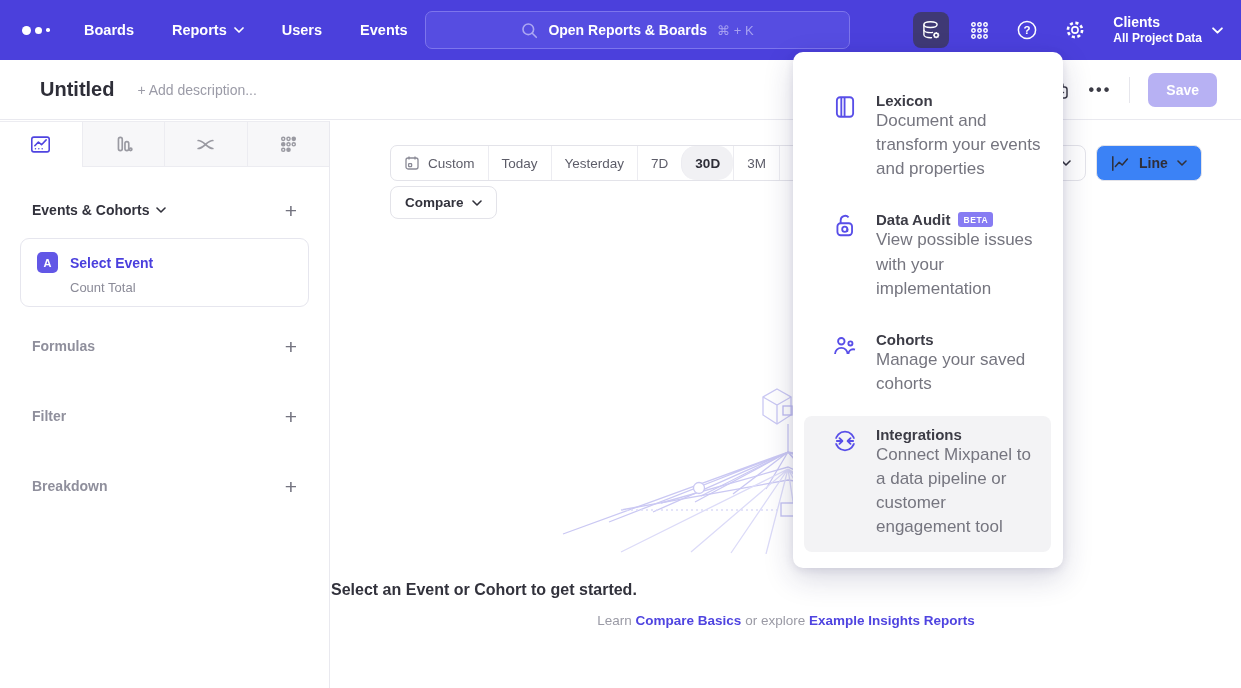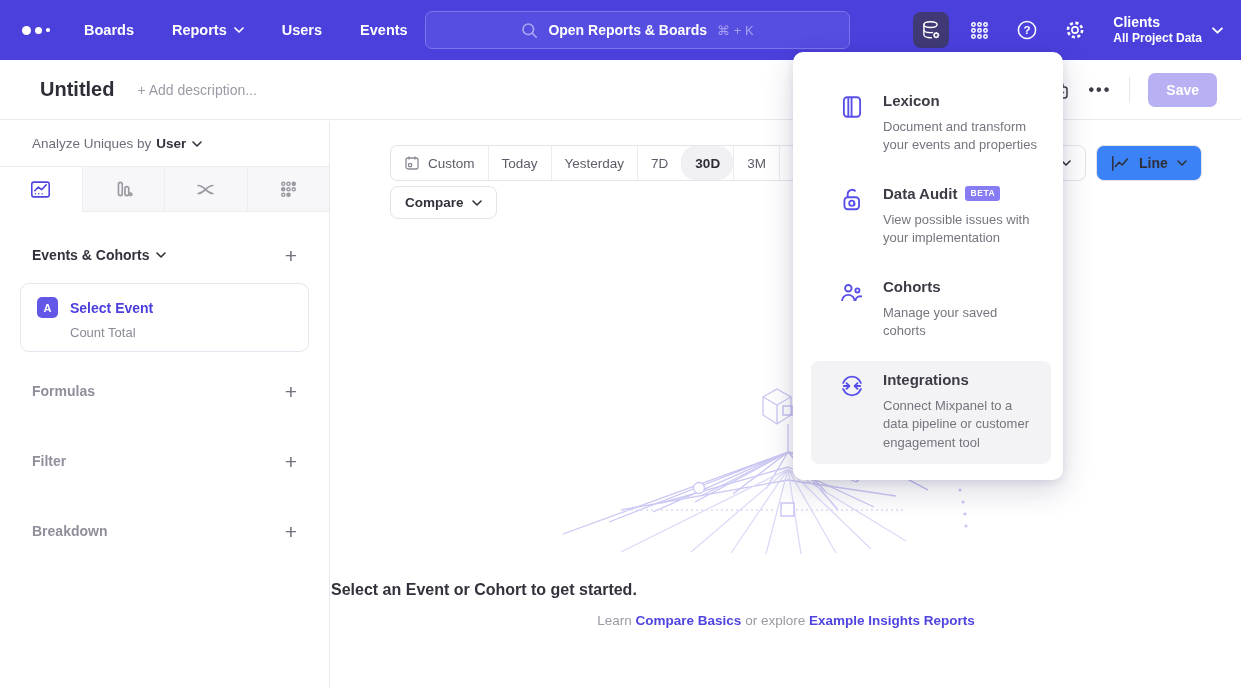--- a/index.html
+++ b/index.html
@@ -87,31 +87,31 @@
   .illustration { position:absolute; left:230px; top:253px; z-index:1; pointer-events:none; }
   .empty-title { position:absolute; left:0; right:0; top:460px; text-align:left;
     font-size:16px; font-weight:700; color:#32323c; z-index:2; }
   .empty-links { position:absolute; left:0; right:0; top:492px; text-align:center;
     font-size:13.5px; color:#9a9aa5; z-index:2; }
   .empty-links a { color:#4f44e0; font-weight:700; text-decoration:none; cursor:pointer; }
 
   
   .menu-panel { position:absolute; left:793px; top:52px; width:270px; z-index:50;
     background:#fff; border-radius:10px; box-shadow:0 10px 30px rgba(35,32,90,.18), 0 2px 8px rgba(35,32,90,.10);
-    padding:30px 12px 16px 18px; }
+    padding:30px 12px 16px 11px; }
   .menu-item { display:flex; gap:18px; padding:10px 10px 12px 28px; border-radius:8px; cursor:pointer; }
   .menu-item + .menu-item { margin-top:8px; }
   .menu-item.highlighted { background:#f3f3f5; }
   .menu-icon { flex:0 0 26px; padding-top:2px; color:#584ee8; }
   .menu-text { }
   .menu-title-row { display:flex; align-items:center; gap:8px; }
   .menu-title { font-size:15px; font-weight:700; color:#3c3c46; }
   .beta-badge { background:#877cf3; color:#fff; font-size:8.5px; font-weight:700; letter-spacing:.6px;
     border-radius:3px; padding:2.5px 5px; }
-  .menu-desc { margin-top:9px; font-size:13px; line-height:1.42; color:#75757f; max-width:178px; }
+  .menu-desc { margin-top:0; font-size:17px; line-height:1.42; color:#75757f; max-width:178px; }
 </style>
 </head>
 <body>
 
 <div class="page">
 
   <div class="navbar">
     <div class="logo">
         <i></i>
         <i></i>
@@ -202,29 +202,20 @@
           <path d="M12.5 10.5v4M10.5 12.5h4" stroke-linecap="round"></path>
         </svg>
       </span>
       <span class="h-icon dots3">•••</span>
       <span class="vdiv"></span>
       <button class="save-btn">Save</button>
     </div>
   </div>
 
   <div class="sidebar">
-    <div class="analyze-row">
-      <span class="analyze-prefix">Analyze Uniques by</span>
-      <span class="analyze-val">
-        <span>User</span>
-        <svg class="chev" width="10" height="6" viewBox="0 0 10 6">
-            <path d="M1 1l4 4 4-4" fill="none" stroke="#32323c" stroke-width="1.6" stroke-linecap="round" stroke-linejoin="round"></path>
-          </svg>
-      </span>
-    </div>
 
     <div class="chart-tabs">
       <div class="chart-tab active">
         <svg width="21" height="21" viewBox="0 0 20 20" fill="none" stroke="#4f44e0" stroke-width="1.5">
           <rect x="1.7" y="3" width="16.6" height="14" rx="2"></rect>
           <polyline points="4.6,11.2 8,7.6 11,10.2 15.4,5.6" stroke-linejoin="round" stroke-linecap="round"></polyline>
           <circle cx="5.2" cy="14" r="0.7" fill="#4f44e0" stroke="none"></circle>
             <circle cx="8.4" cy="14" r="0.7" fill="#4f44e0" stroke="none"></circle>
             <circle cx="11.6" cy="14" r="0.7" fill="#4f44e0" stroke="none"></circle>
         </svg>

